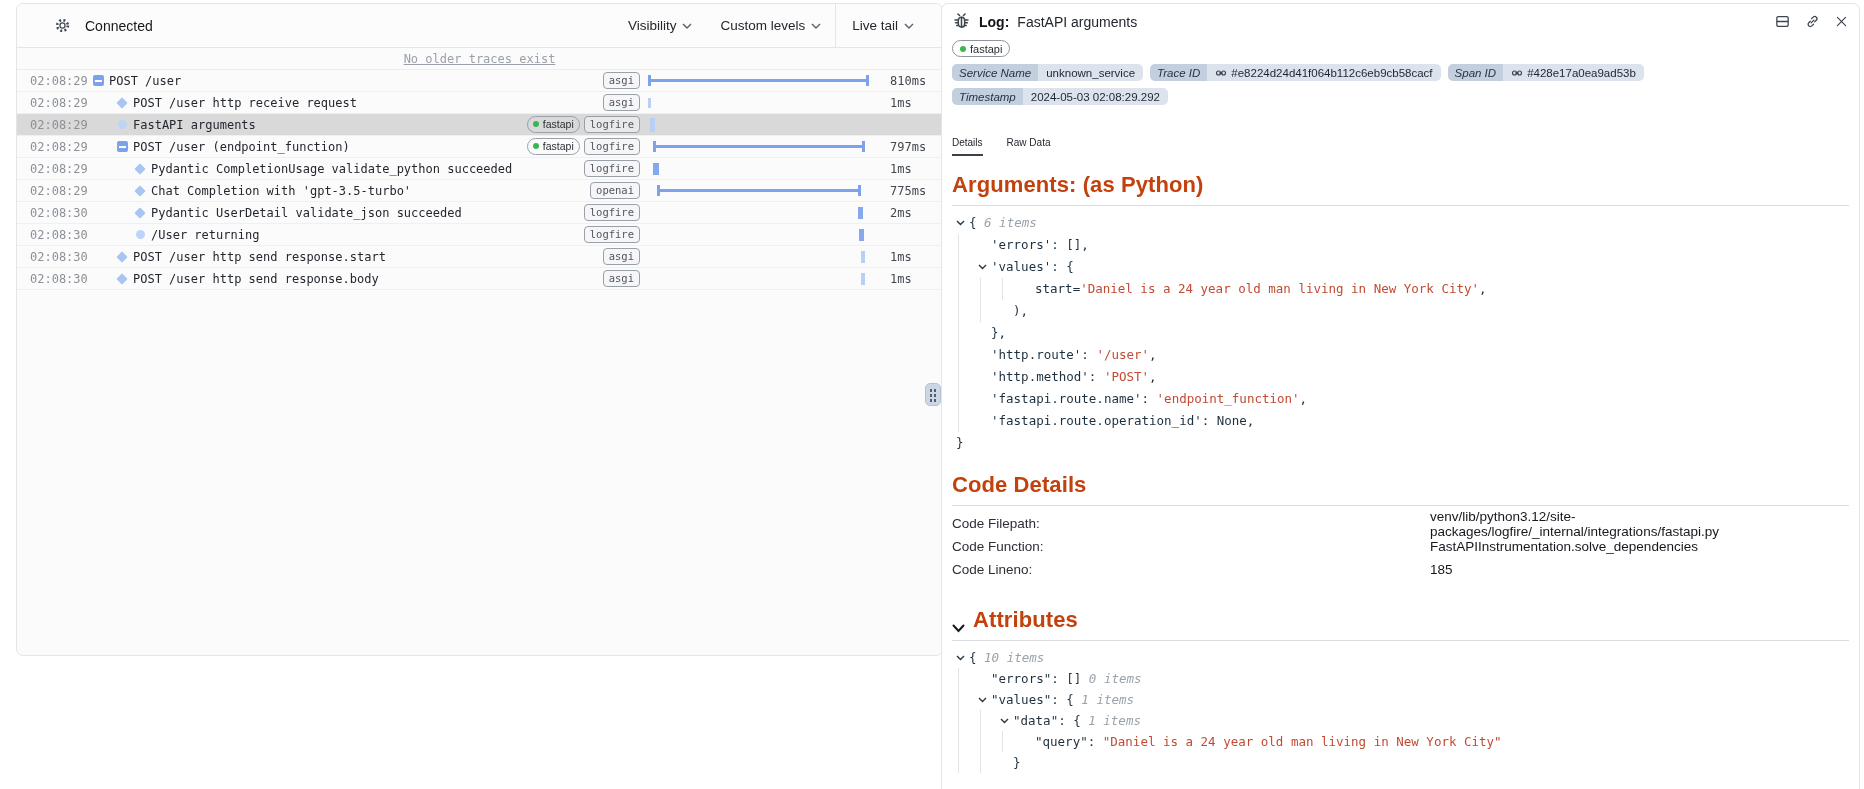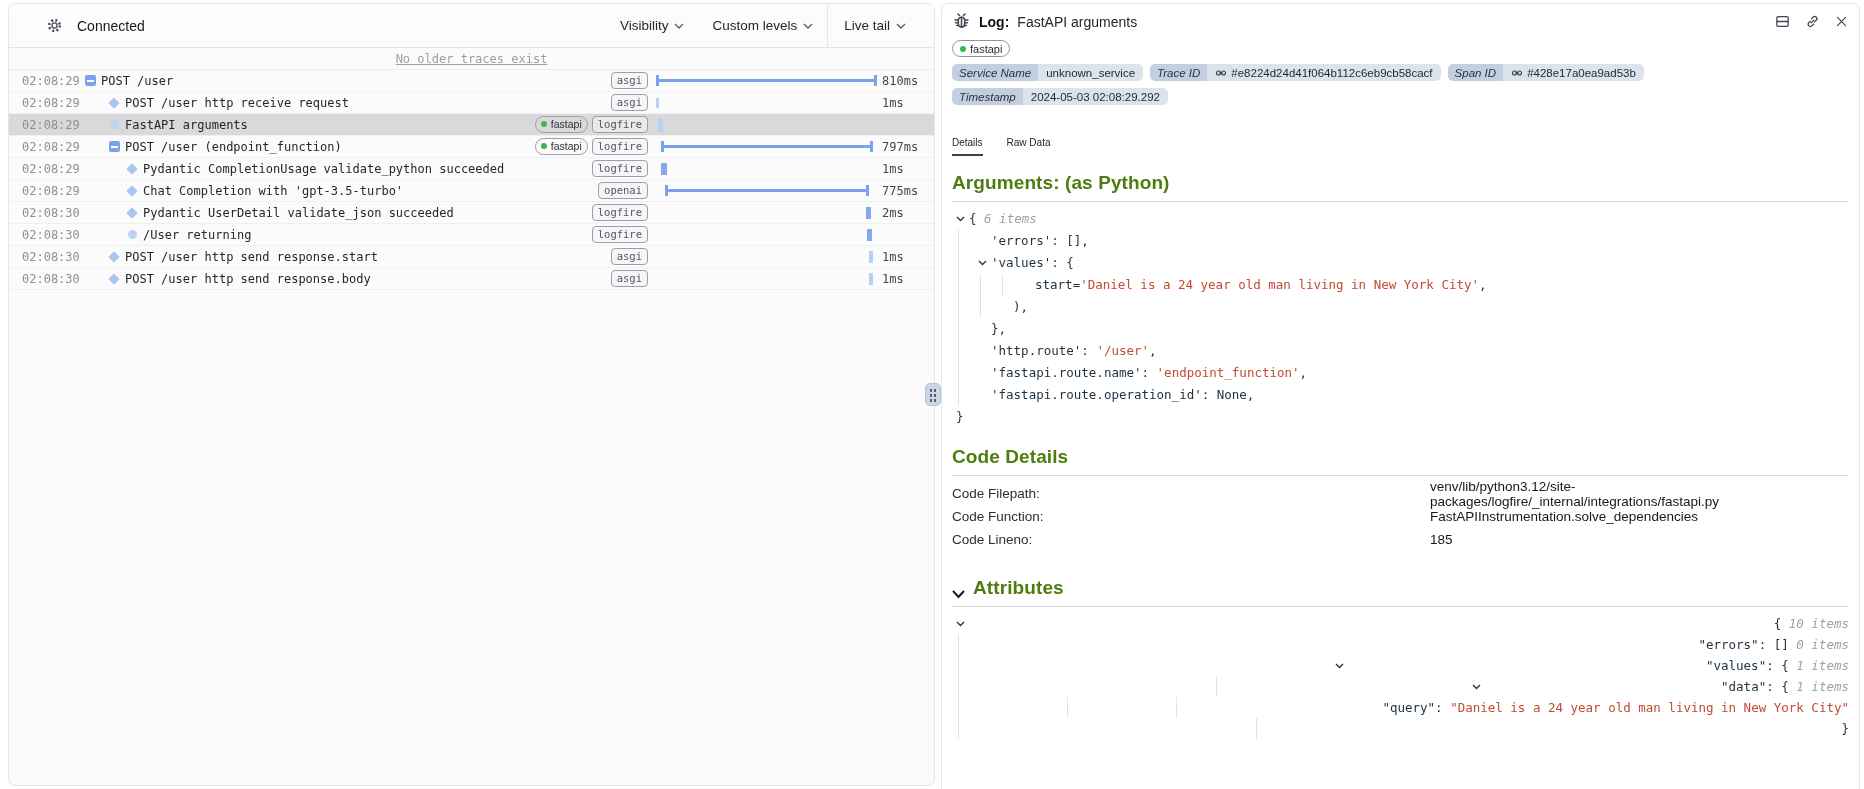--- a/index.html
+++ b/index.html
@@ -2,21 +2,21 @@
 <html><head>
 <meta charset="utf-8">
 <style>
   * { margin:0; padding:0; box-sizing:border-box; }
   html,body { width:1864px; height:789px; overflow:hidden; background:#ffffff;
               font-family:"Liberation Sans", sans-serif; color:#23272e; }
   .mono { font-family:"DejaVu Sans Mono", monospace; }
 
   
   .card { position:absolute; top:3px; background:#fbfbfc; border:1px solid #e3e5e9; border-radius:7px; }
-  #left-card  { left:8px;  width:927px; height:783px; display:flex; flex-direction:column; overflow:hidden; }
+  #left-card  { left:16px;  width:927px; height:653px; display:flex; flex-direction:column; overflow:hidden; }
   #right-card { left:941px; width:919px; height:900px; background:#fff; padding:8px 10px 0 10px; overflow:hidden; }
 
   
   .lp-header { height:44px; flex:none; display:flex; align-items:center; padding:0 0 0 37px;
                border-bottom:1px solid #e3e5e9; background:#fcfcfd; }
   .lp-status { font-size:14px; color:#16181c; margin-left:14px; }
   .lp-head-right { margin-left:auto; display:flex; align-items:center; height:100%; }
   .hbtn { display:flex; align-items:center; gap:6px; font-size:13.5px; color:#23272e; cursor:pointer; padding:0 14px; }
   .hsep { width:1px; height:100%; background:#e3e5e9; }
   .chev { stroke:#5a616b; }
@@ -42,21 +42,21 @@
   .t-badges { display:flex; gap:4px; flex:none; margin-right:6px; }
   .badge { font-size:10.5px; color:#51565e; border:1px solid #9aa0a8; border-radius:4px;
            padding:1px 5px 2px; background:rgba(244,244,245,.6); font-family:"DejaVu Sans Mono", monospace; }
   .badge.dot { border-radius:9px; font-family:"Liberation Sans", sans-serif; display:flex; align-items:center; gap:4px; background:transparent; color:#2b2f36; }
   .badge.dot::before { content:""; width:6px; height:6px; border-radius:50%; background:#3cb654; }
   .t-barwrap { width:228px; flex:none; position:relative; height:22px; }
   .bar-span { position:absolute; top:9.5px; height:3px; background:#7ba2eb; }
   .bar-span::before, .bar-span::after { content:""; position:absolute; top:-4px; width:3px; height:11px; background:#7ba2eb; }
   .bar-span::before { left:0; } .bar-span::after { right:0; }
   .bar-tick { position:absolute; }
-  .t-dur { width:52px; flex:none; margin-left:0; color:#42474e; font-family:"DejaVu Sans Mono", monospace; }
+  .t-dur { width:52px; flex:none; margin-left:16px; color:#42474e; font-family:"DejaVu Sans Mono", monospace; }
 
   
   #divider-grip { position:absolute; left:925px; top:383px; width:16px; height:23px; background:#ccd6e4;
                   border:1px solid #b6c2d3; border-radius:5px; cursor:col-resize; display:flex; align-items:center; justify-content:center; z-index:5; }
   #divider-grip .dots { width:8px; height:14px;
         background-image:radial-gradient(#555e6b 1px, transparent 1.2px); background-size:4px 5px; }
 
   
   .rp-head { display:flex; align-items:center; gap:8px; }
   .rp-kind { font-size:14px; font-weight:700; color:#101317; }
@@ -69,28 +69,28 @@
 
   .chip-row { display:flex; gap:7px; margin-top:7px; }
   .chip { display:flex; font-size:11.5px; border-radius:5px; overflow:hidden; }
   .chip .cl { background:#c3cedf; color:#273242; font-style:italic; padding:2.5px 7px; }
   .chip .cv { background:#dde3ed; color:#1c2633; padding:2.5px 8px; display:flex; align-items:center; gap:4px; }
 
   .tabs { display:flex; gap:24px; margin-top:32px; }
   .tab { font-size:10px; color:#23272e; padding-bottom:6px; cursor:pointer; }
   .tab.active { border-bottom:2px solid #3a414b; }
 
-  h2.sec { font-size:19px; font-weight:700; color:#4d7c0f; margin-top:16px; letter-spacing:.1px; }
+  h2.sec { font-size:22px; font-weight:700; color:#c2410c; margin-top:16px; letter-spacing:.1px; }
   h2.sec.witharrow { display:flex; align-items:flex-end; gap:8px; }
   .rule { border:none; border-top:1px solid #d9dde2; margin:7px 0 6px 0; }
 
   
   .tree { font-family:"DejaVu Sans Mono", monospace; font-size:12.5px; color:#1d3040; }
   .tl { display:flex; align-items:stretch; height:22px; line-height:22px; padding-left:4px; }
-  .tree.attrs .tl { height:21px; line-height:21px;justify-content:space-between; }
+  .tree.attrs .tl { height:21px; line-height:21px; }
   .g { width:20px; flex:none; border-left:1px solid #e0e3e7; margin-left:2px; }
   .tchev { width:13px; flex:none; display:flex; align-items:center; }
   .sp { width:13px; flex:none; }
   .seg.k { color:#1d3040; }
   .seg.p { color:#1d3040; }
   .seg.s { color:#c24b33; }
   .seg.c { color:#1d7cb8; }
   .seg.m { color:#9aa3ab; font-style:italic; }
   .tl .txt { white-space:pre; }
 
@@ -414,20 +414,25 @@
         <span class="txt"><span class="seg p">},</span></span>
       </div>
       <div class="tl">
         <span class="g"></span>
         <span class="sp"></span>
         <span class="txt"><span class="seg k">'http.route'</span><span class="seg p">: </span><span class="seg s">'/user'</span><span class="seg p">,</span></span>
       </div>
       <div class="tl">
         <span class="g"></span>
         <span class="sp"></span>
+        <span class="txt"><span class="seg k">'http.method'</span><span class="seg p">: </span><span class="seg s">'POST'</span><span class="seg p">,</span></span>
+      </div>
+      <div class="tl">
+        <span class="g"></span>
+        <span class="sp"></span>
         <span class="txt"><span class="seg k">'fastapi.route.name'</span><span class="seg p">: </span><span class="seg s">'endpoint_function'</span><span class="seg p">,</span></span>
       </div>
       <div class="tl">
         <span class="g"></span>
         <span class="sp"></span>
         <span class="txt"><span class="seg k">'fastapi.route.operation_id'</span><span class="seg p">: None,</span></span>
       </div>
       <div class="tl">
         <span class="txt"><span class="seg p">}</span></span>
       </div>

